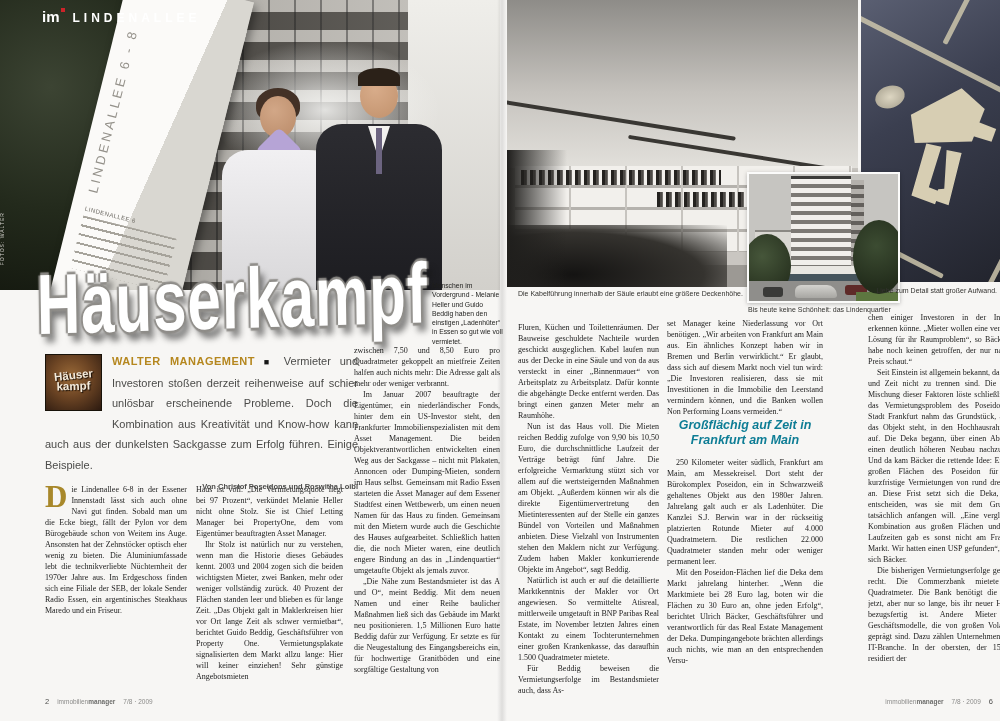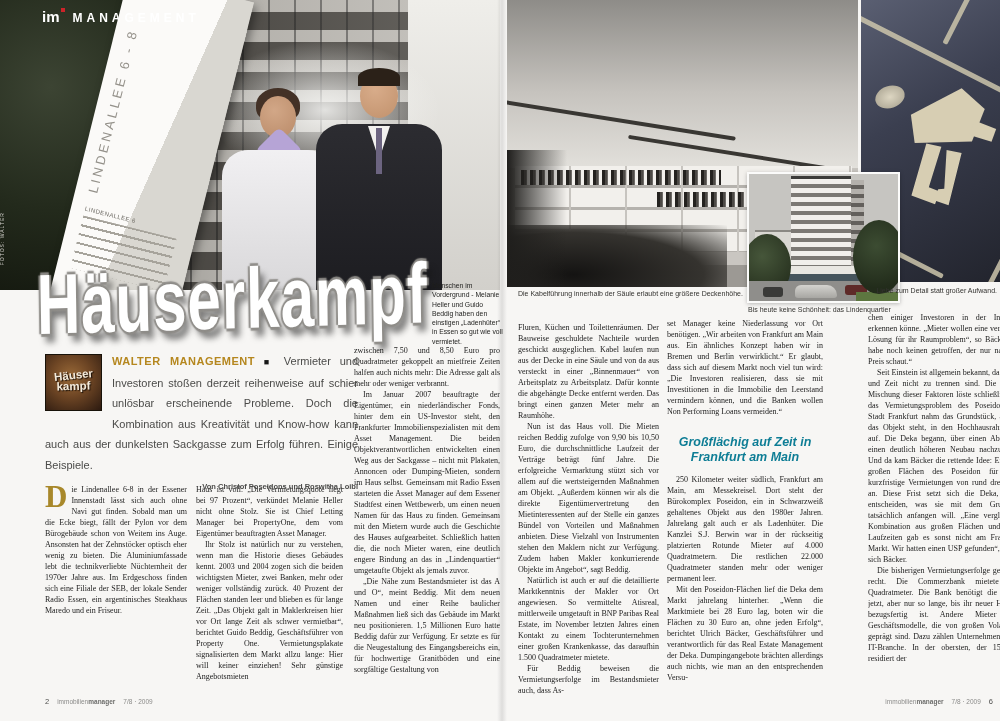--- a/index.html
+++ b/index.html
@@ -144,21 +144,21 @@
   .col p + p{text-indent:9px;}
   .c1{left:45px;top:484px;width:142px;height:213px;}
   .c2{left:196px;top:484px;width:147px;height:213px;}
   .c3{left:354px;top:345px;width:146px;height:332px;}
   .c4{left:518px;top:322px;width:141px;height:374px;}
   .c5{left:667px;top:318px;width:156px;height:378px;}
   .c6{left:868px;top:312px;width:159px;height:384px;}
   .dropcap{float:left;font-weight:bold;font-size:31px;line-height:23px;color:#a8882a;margin:1px 4px 0 0;
     font-family:"Liberation Serif",serif;}
   .subhead{font-family:"Liberation Sans",sans-serif;font-weight:bold;font-style:italic;
-    font-size:12.5px;line-height:15px;color:#0e7d95;text-align:center;margin:18px 4px 9px 4px!important;text-indent:0!important;}
+    font-size:12.5px;line-height:15px;color:#0e7d95;text-align:center;margin:1px 4px 9px 4px!important;text-indent:0!important;}
 
   
   .footer{position:absolute;top:697px;font-size:6.5px;color:#8b8b89;z-index:3;}
   .footer .pn{color:#4f4f4d;font-size:7.5px;}
   .footer .bold{font-weight:bold;color:#6e6e6c;}
   .footer-left{left:45px;}
   .footer-right{left:800px;width:193px;text-align:right;}
   .fsep{display:inline-block;width:8px;}
 </style>
 </head>
@@ -188,21 +188,21 @@
     </div>
     <div class="person man">
       <div class="m-head"></div>
       <div class="m-hair"></div>
       <div class="m-suit"></div>
       <div class="m-shirt"></div>
       <div class="m-tie"></div>
     </div>
     <div class="kicker-bar">
       <span class="logo-im"><span>im</span><span class="logo-dot"></span></span>
-      <span class="kicker-title">MANAGEMENT</span>
+      <span class="kicker-title">LINDENALLEE</span>
     </div>
     <div class="photo-credit">FOTOS: WALTER</div>
   </div>
 
   <div class="photo-office">
     <div class="of-ceiling"></div>
     <div class="of-fix1"></div>
     <div class="of-fix2"></div>
     <div class="of-shelves">
       <div class="of-dividers"></div>

